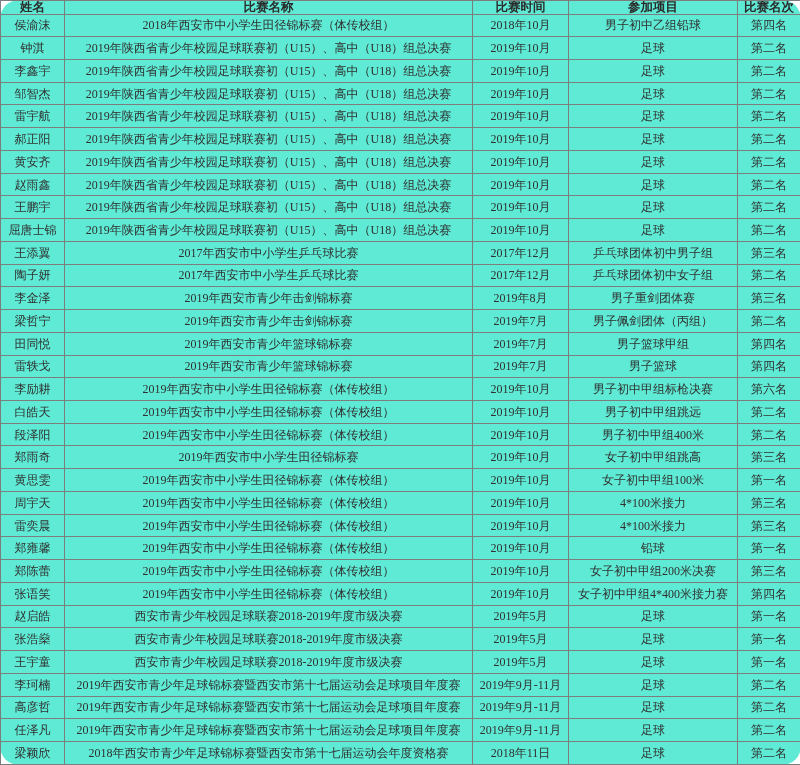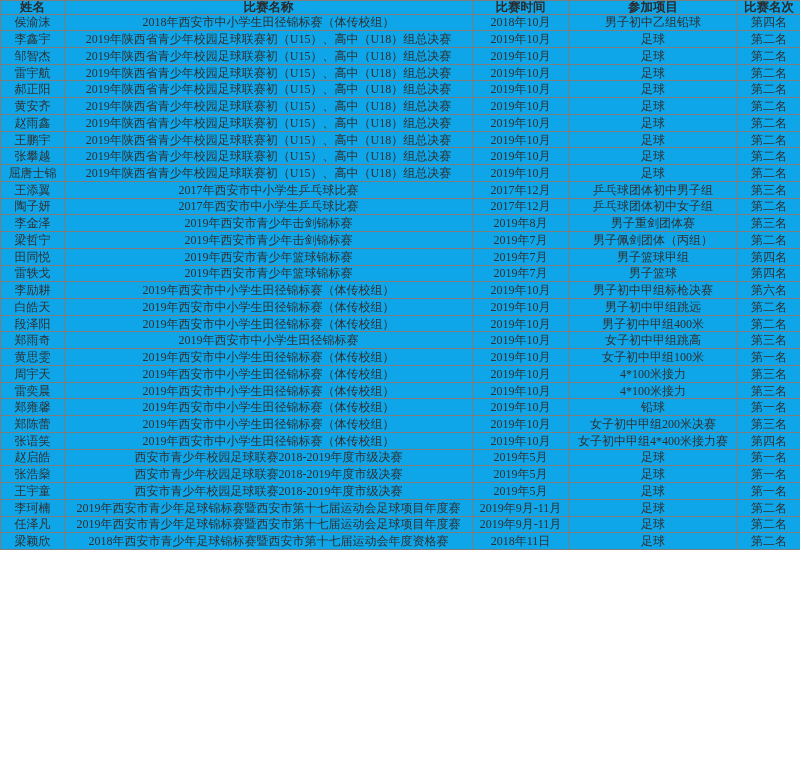--- a/index.html
+++ b/index.html
@@ -8,24 +8,25 @@
     background: #ffffff;
   }
   body {
     width: 800px;
     height: 765px;
     overflow: hidden;
     font-family: "Liberation Serif", "DejaVu Serif", serif;
   }
   table.awards {
     width: 800px;
-    height: 550px;
+    height: 765px;
     border-collapse: collapse;
     table-layout: fixed;
-    background: #0ea5e9;
+    background: #5eead4;
+    border-radius: 19px;
   }
   table.awards th,
   table.awards td {
     border: 1px solid #7d7d7d;
     text-align: center;
     vertical-align: middle;
     font-size: 12px;
     color: #303030;
     padding: 0 2px;
     white-space: nowrap;
@@ -65,20 +66,27 @@
   </thead>
   <tbody>
       <tr>
         <td>侯渝沫</td>
         <td>2018年西安市中小学生田径锦标赛（体传校组）</td>
         <td>2018年10月</td>
         <td>男子初中乙组铅球</td>
         <td>第四名</td>
       </tr>
       <tr>
+        <td>钟淇</td>
+        <td>2019年陕西省青少年校园足球联赛初（U15）、高中（U18）组总决赛</td>
+        <td>2019年10月</td>
+        <td>足球</td>
+        <td>第二名</td>
+      </tr>
+      <tr>
         <td>李鑫宇</td>
         <td>2019年陕西省青少年校园足球联赛初（U15）、高中（U18）组总决赛</td>
         <td>2019年10月</td>
         <td>足球</td>
         <td>第二名</td>
       </tr>
       <tr>
         <td>邹智杰</td>
         <td>2019年陕西省青少年校园足球联赛初（U15）、高中（U18）组总决赛</td>
         <td>2019年10月</td>
@@ -108,27 +116,20 @@
       </tr>
       <tr>
         <td>赵雨鑫</td>
         <td>2019年陕西省青少年校园足球联赛初（U15）、高中（U18）组总决赛</td>
         <td>2019年10月</td>
         <td>足球</td>
         <td>第二名</td>
       </tr>
       <tr>
         <td>王鹏宇</td>
-        <td>2019年陕西省青少年校园足球联赛初（U15）、高中（U18）组总决赛</td>
-        <td>2019年10月</td>
-        <td>足球</td>
-        <td>第二名</td>
-      </tr>
-      <tr>
-        <td>张攀越</td>
         <td>2019年陕西省青少年校园足球联赛初（U15）、高中（U18）组总决赛</td>
         <td>2019年10月</td>
         <td>足球</td>
         <td>第二名</td>
       </tr>
       <tr>
         <td>屈唐士锦</td>
         <td>2019年陕西省青少年校园足球联赛初（U15）、高中（U18）组总决赛</td>
         <td>2019年10月</td>
         <td>足球</td>
@@ -268,20 +269,27 @@
         <td>第一名</td>
       </tr>
       <tr>
         <td>李珂楠</td>
         <td>2019年西安市青少年足球锦标赛暨西安市第十七届运动会足球项目年度赛</td>
         <td>2019年9月-11月</td>
         <td>足球</td>
         <td>第二名</td>
       </tr>
       <tr>
+        <td>高彦哲</td>
+        <td>2019年西安市青少年足球锦标赛暨西安市第十七届运动会足球项目年度赛</td>
+        <td>2019年9月-11月</td>
+        <td>足球</td>
+        <td>第二名</td>
+      </tr>
+      <tr>
         <td>任泽凡</td>
         <td>2019年西安市青少年足球锦标赛暨西安市第十七届运动会足球项目年度赛</td>
         <td>2019年9月-11月</td>
         <td>足球</td>
         <td>第二名</td>
       </tr>
       <tr>
         <td>梁颖欣</td>
         <td>2018年西安市青少年足球锦标赛暨西安市第十七届运动会年度资格赛</td>
         <td>2018年11日</td>

